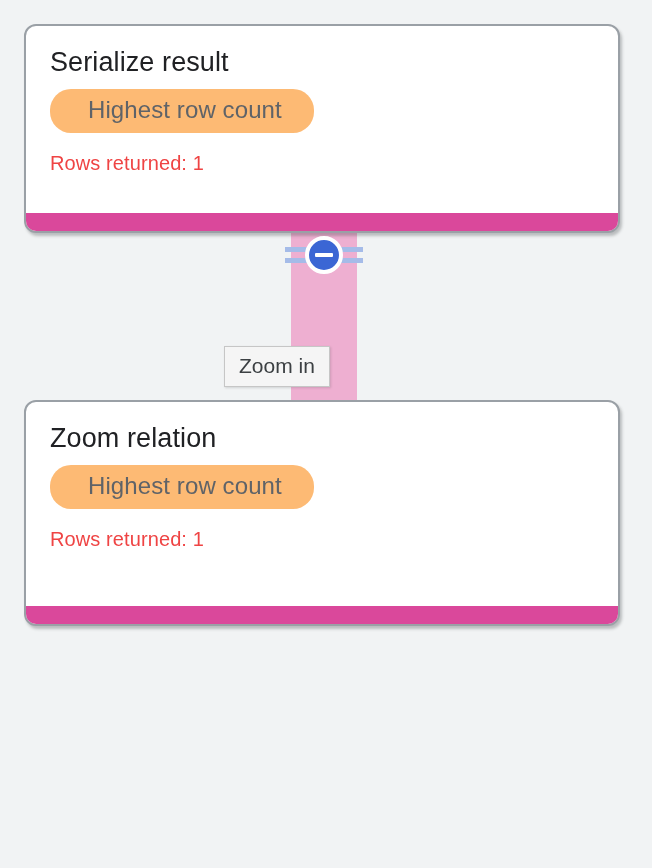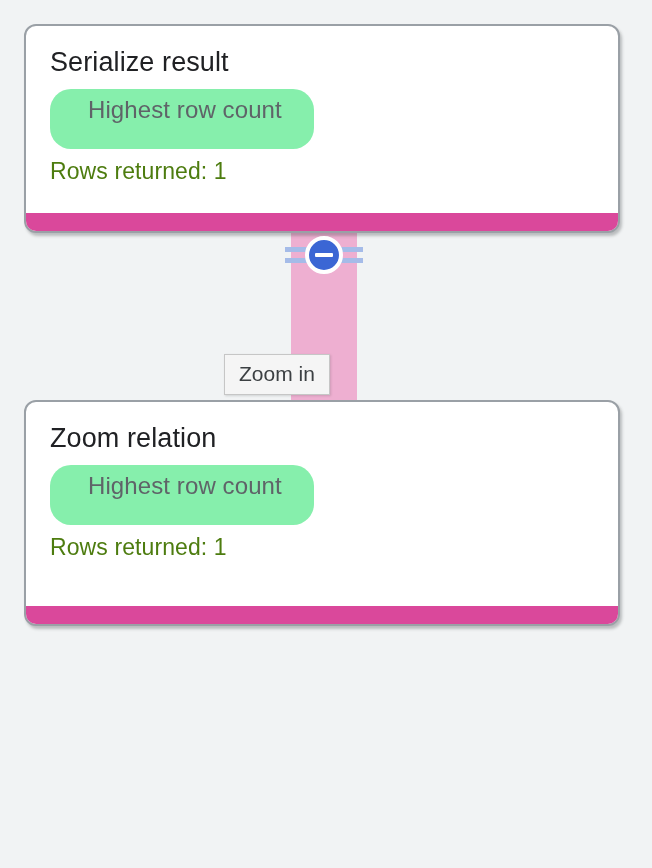--- a/index.html
+++ b/index.html
@@ -59,35 +59,35 @@
     letter-spacing: 0.1px;
     white-space: nowrap;
   }
 
   .chip-row {
     margin-top: 11px;
   }
   .node-chip {
     display: inline-block;
     box-sizing: border-box;
-    background: #86efac;
+    background: #fdba74;
     color: #5f6368;
     border-radius: 21px;
     font-size: 24px;
     line-height: 28px;
-    padding: 7px 32px 25px 38px;
+    padding: 7px 32px 9px 38px;
     letter-spacing: 0.1px;
     white-space: nowrap;
   }
 
   .node-stat {
-    margin-top: 8px;
-    font-size: 23px;
+    margin-top: 16px;
+    font-size: 20px;
     line-height: 28px;
-    color: #4d7c0f;
+    color: #ef4444;
     letter-spacing: 0.1px;
     white-space: nowrap;
   }
 
   .node-footer {
     position: absolute;
     left: 0;
     right: 0;
     bottom: 0;
     height: 18px;
@@ -140,21 +140,21 @@
     width: 18px;
     height: 4px;
     background: #ffffff;
     border-radius: 1px;
   }
 
   
   .tooltip {
     position: absolute;
     left: 224px;
-    top: 354px;
+    top: 346px;
     box-sizing: border-box;
     background: #f5f5f5;
     border: 1px solid #c6c6c6;
     color: #3c4043;
     font-size: 21px;
     line-height: 24px;
     padding: 7px 14px 8px 14px;
     white-space: nowrap;
     box-shadow: 1px 1px 2px rgba(60, 64, 67, 0.18);
   }

